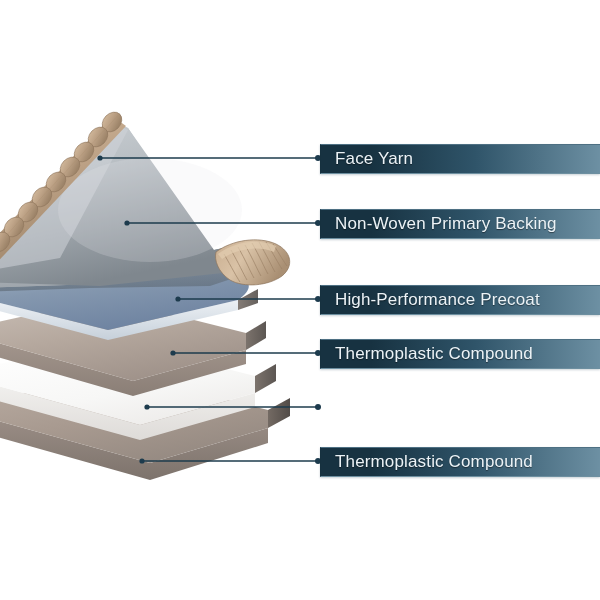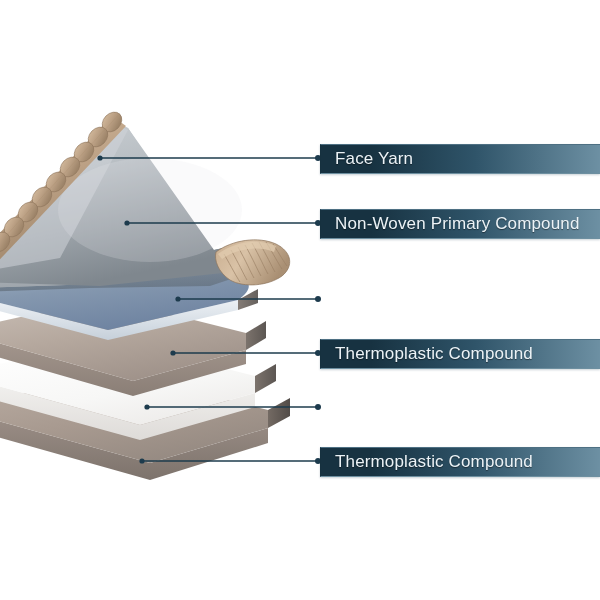--- a/index.html
+++ b/index.html
@@ -282,23 +282,26 @@
       </g>
   </svg>
 
   <div id="label-column">
 
     <div class="label-bar" style="top: 144px; background: linear-gradient(90deg, rgb(23, 50, 65) 0%, rgb(23, 50, 65) 18%, rgb(47, 84, 105) 55%, rgb(109, 144, 163) 100%);">
       <span class="label-text">Face Yarn</span>
     </div>
 
     <div class="label-bar" style="top: 209px; background: linear-gradient(90deg, rgb(23, 50, 65) 0%, rgb(23, 50, 65) 18%, rgb(47, 84, 105) 55%, rgb(109, 144, 163) 100%);">
-      <span class="label-text">Non-Woven Primary Compound</span>
-    </div>
-
+      <span class="label-text">Non-Woven Primary Backing</span>
+    </div>
+
+    <div class="label-bar" style="top: 285px; background: linear-gradient(90deg, rgb(23, 50, 65) 0%, rgb(23, 50, 65) 18%, rgb(47, 84, 105) 55%, rgb(109, 144, 163) 100%);">
+      <span class="label-text">High-Performance Precoat</span>
+    </div>
 
     <div class="label-bar" style="top: 339px; background: linear-gradient(90deg, rgb(23, 50, 65) 0%, rgb(23, 50, 65) 18%, rgb(47, 84, 105) 55%, rgb(109, 144, 163) 100%);">
       <span class="label-text">Thermoplastic Compound</span>
     </div>
 
 
     <div class="label-bar" style="top: 447px; background: linear-gradient(90deg, rgb(23, 50, 65) 0%, rgb(23, 50, 65) 18%, rgb(47, 84, 105) 55%, rgb(109, 144, 163) 100%);">
       <span class="label-text">Thermoplastic Compound</span>
     </div>
 

